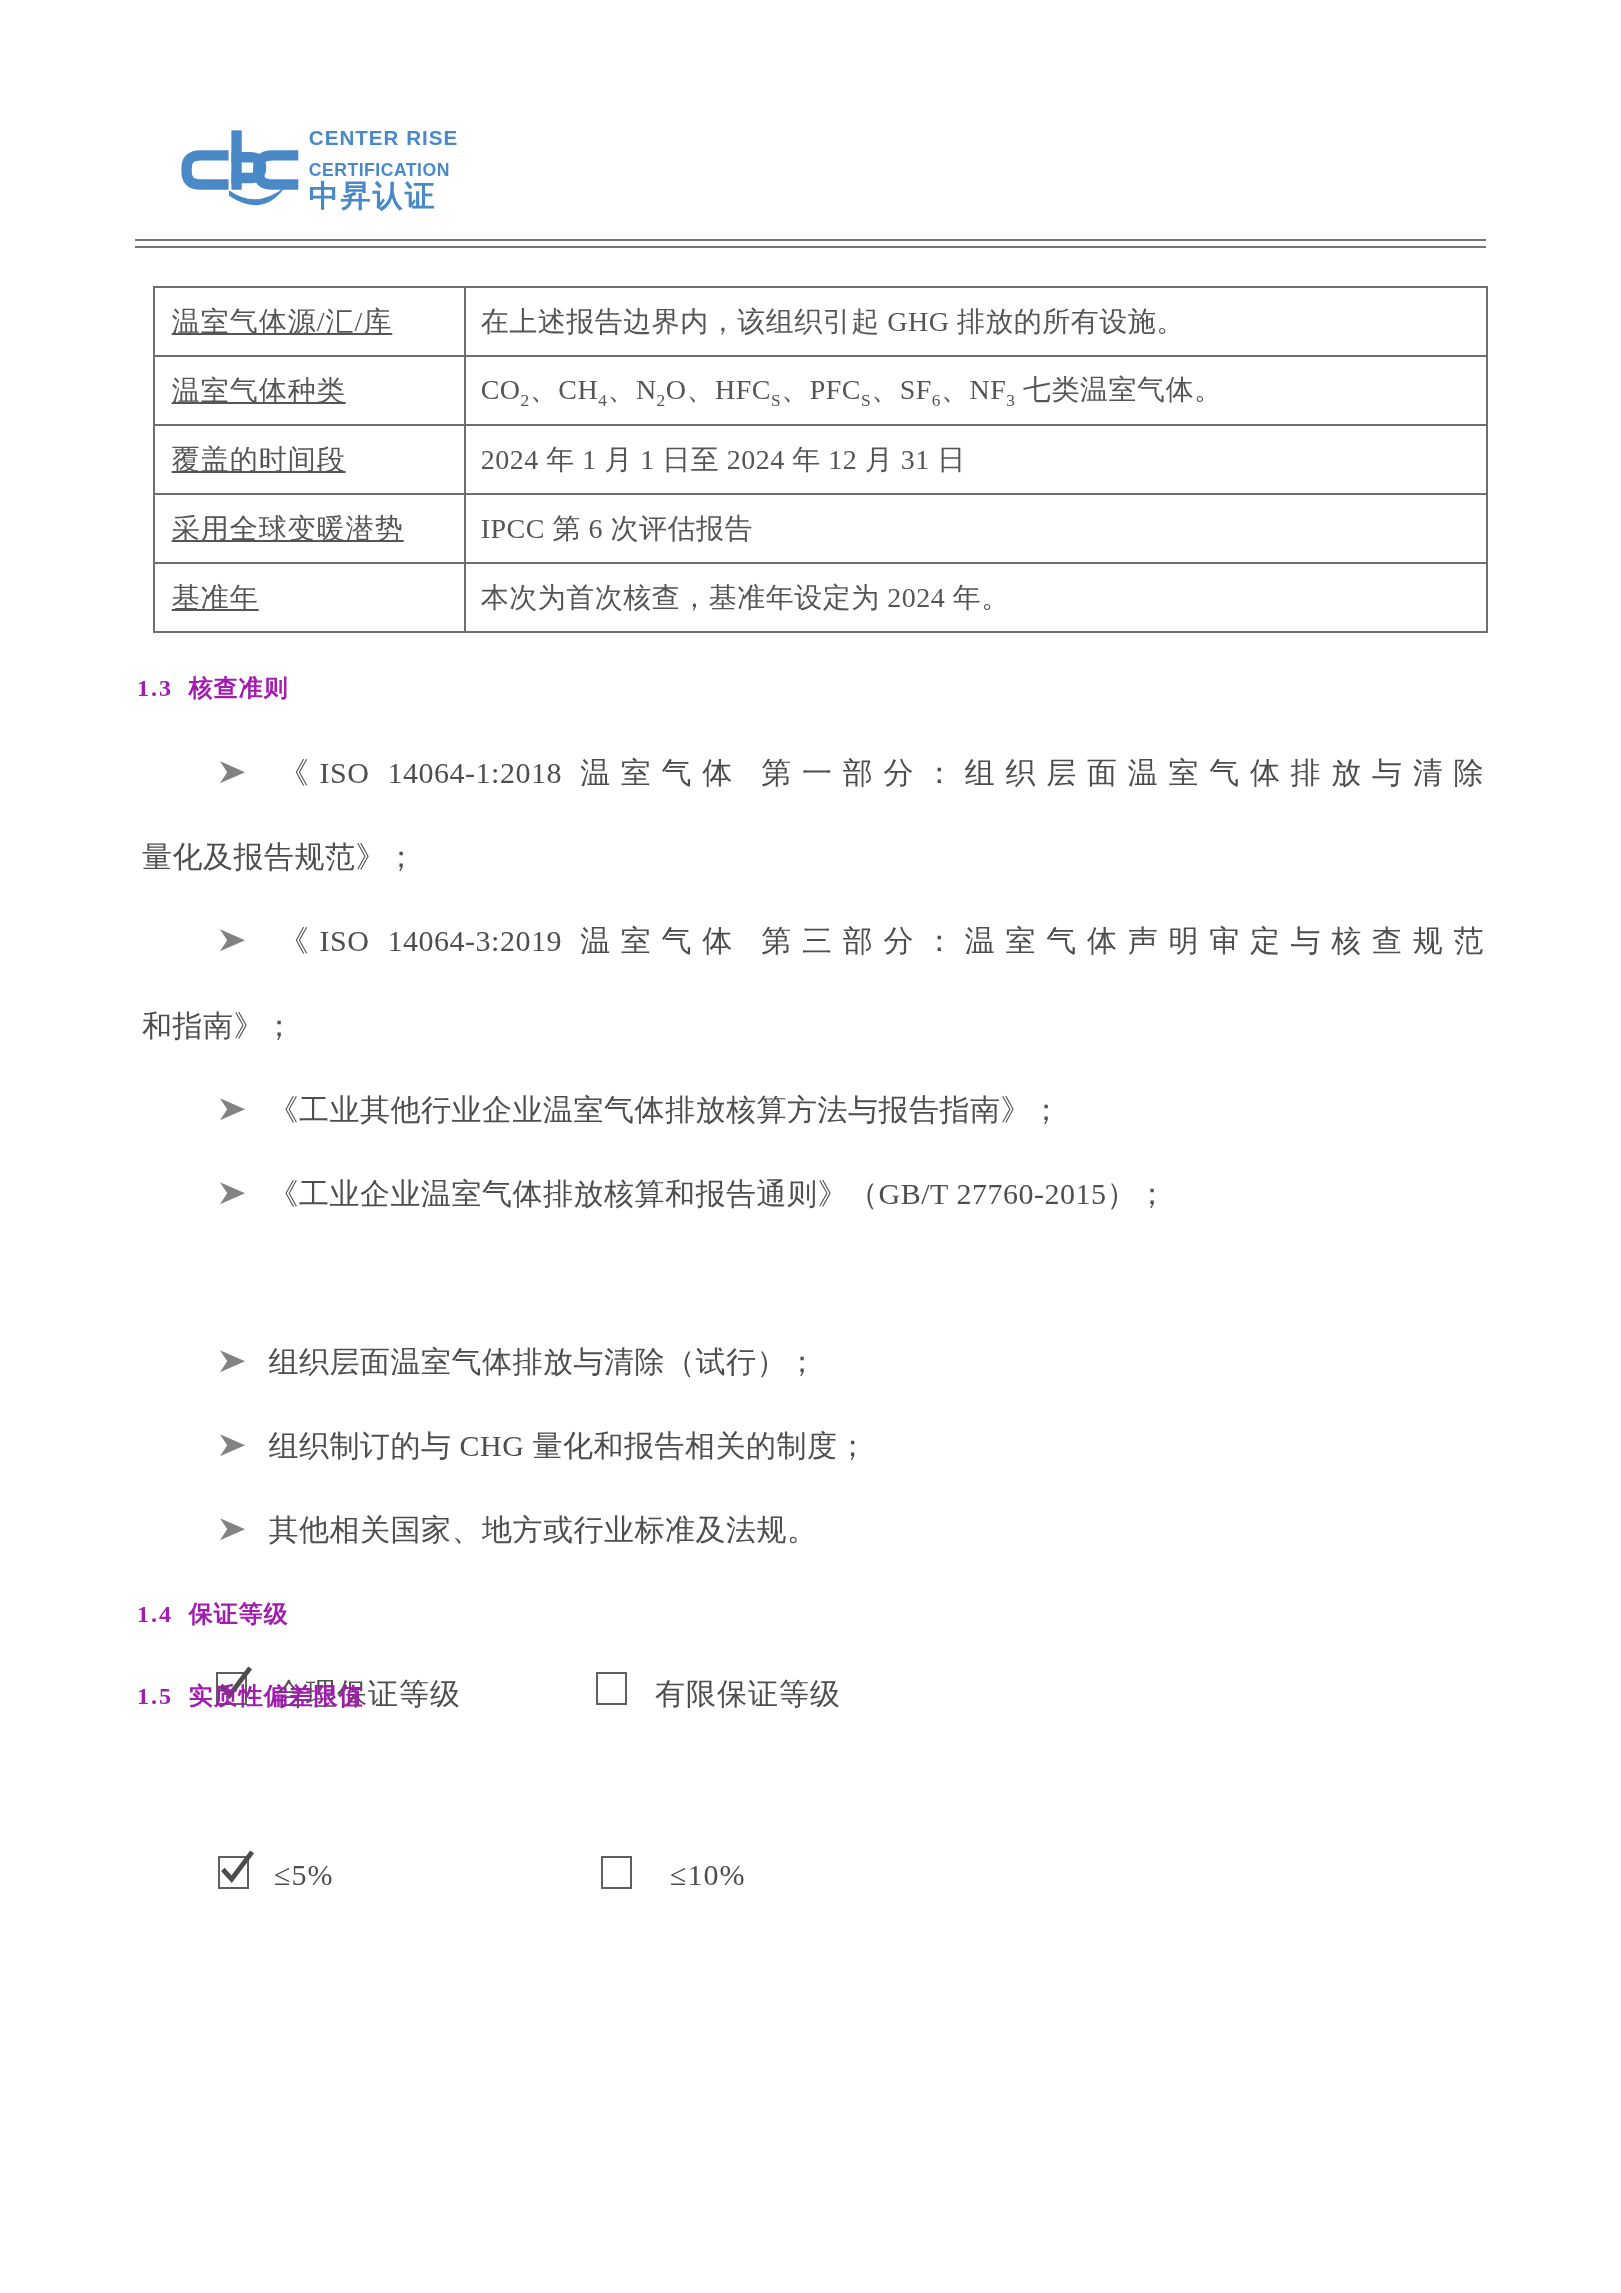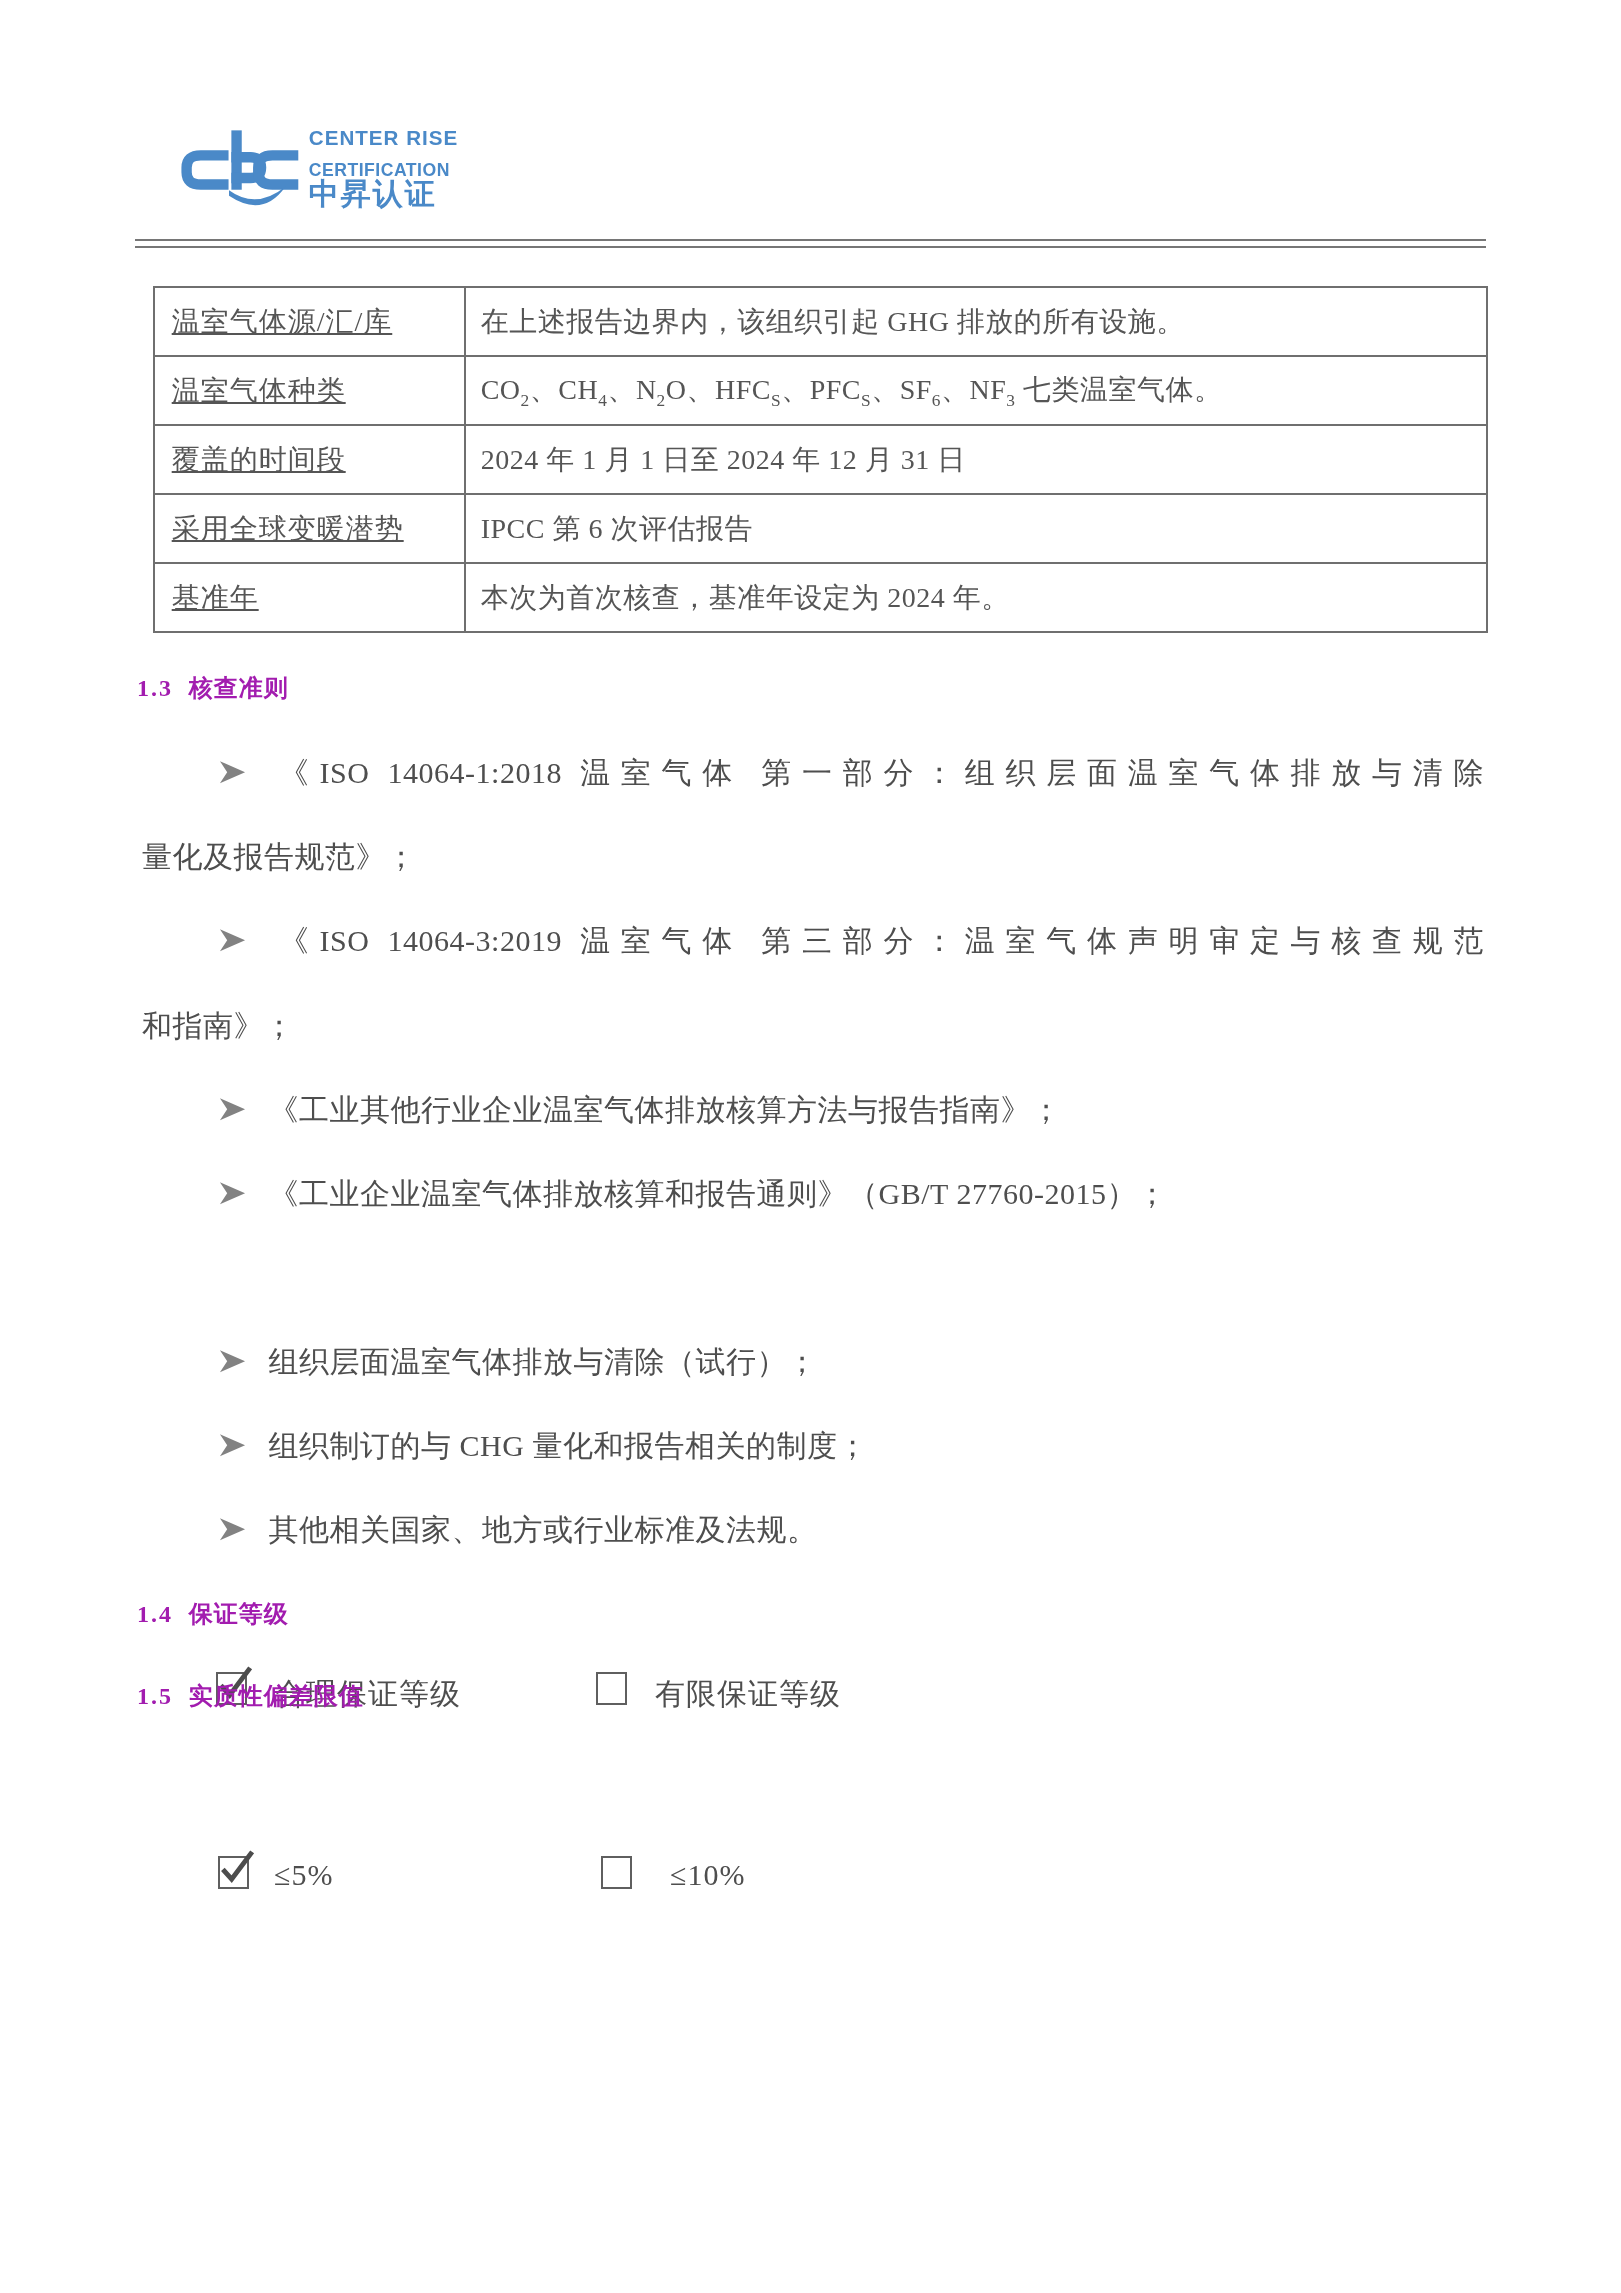--- a/index.html
+++ b/index.html
@@ -8,21 +8,21 @@
     position:relative; width:1621px; height:2294px; margin:0 auto;
     background:#ffffff; overflow:hidden;
     font-family:"Liberation Serif","DejaVu Serif",serif;
     color:#4e4e4e;
   }
   
   .logo { position:absolute; left:176px; top:127px; display:flex; align-items:center; gap:9.8px; }
   .logo-text { display:flex; flex-direction:column; line-height:1.02; }
   .logo-en1 { font-family:"Liberation Sans","DejaVu Sans",sans-serif; font-weight:bold; font-size:20.6px; letter-spacing:1px; color:#4a89c8; }
   .logo-en2 { font-family:"Liberation Sans","DejaVu Sans",sans-serif; font-weight:bold; font-size:17.6px; letter-spacing:0.5px; color:#4a89c8;margin-top:14px; }
-  .logo-cn  { font-family:Liberation Mono, monospace; font-weight:bold; font-size:30px; letter-spacing:2px; color:#4a89c8; margin-top:1px; }
+  .logo-cn  { font-family:Liberation Serif, serif; font-weight:bold; font-size:30px; letter-spacing:2px; color:#4a89c8; margin-top:1px; }
   
   .rule { position:absolute; left:135px; top:239px; width:1351px; height:8.8px;
           border-top:2.9px solid #767676; border-bottom:2.9px solid #767676; }
   
   table.info-table { position:absolute; left:153px; top:286px; width:1335px;
           border-collapse:collapse; table-layout:fixed; font-size:28px; color:#555; }
   table.info-table { border:2.9px solid #6f6f6f; }
   table.info-table td { border:2px solid #6f6f6f; height:69px; vertical-align:middle; }
   td.lbl { width:311px; padding-left:16.7px; letter-spacing:1px;text-decoration:underline; }
   td.val { padding-left:14.7px; letter-spacing:0.5px; }

